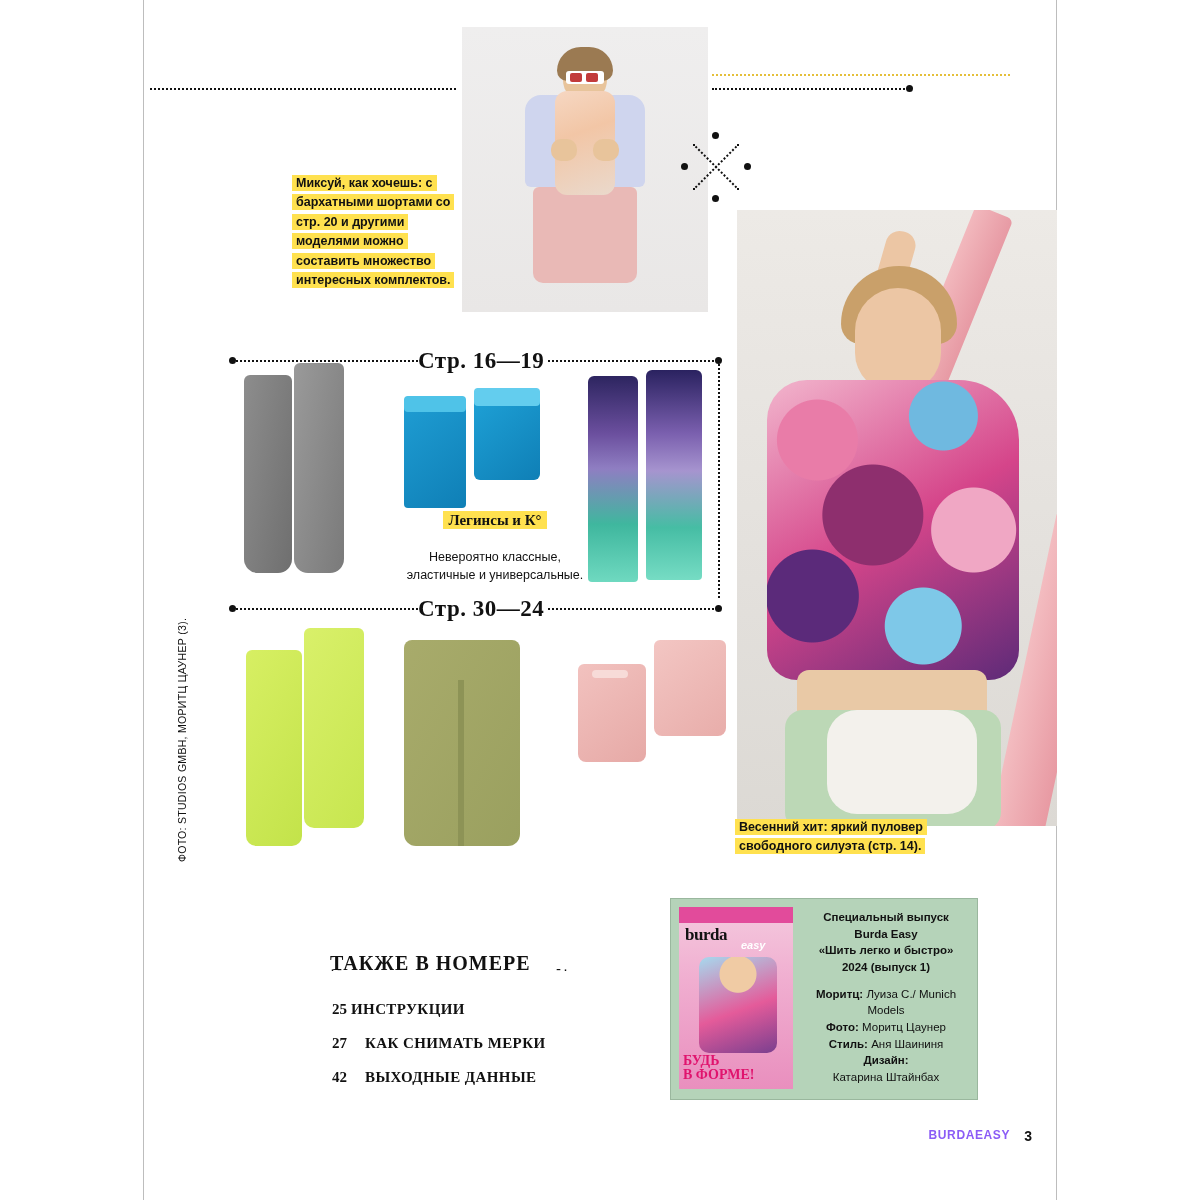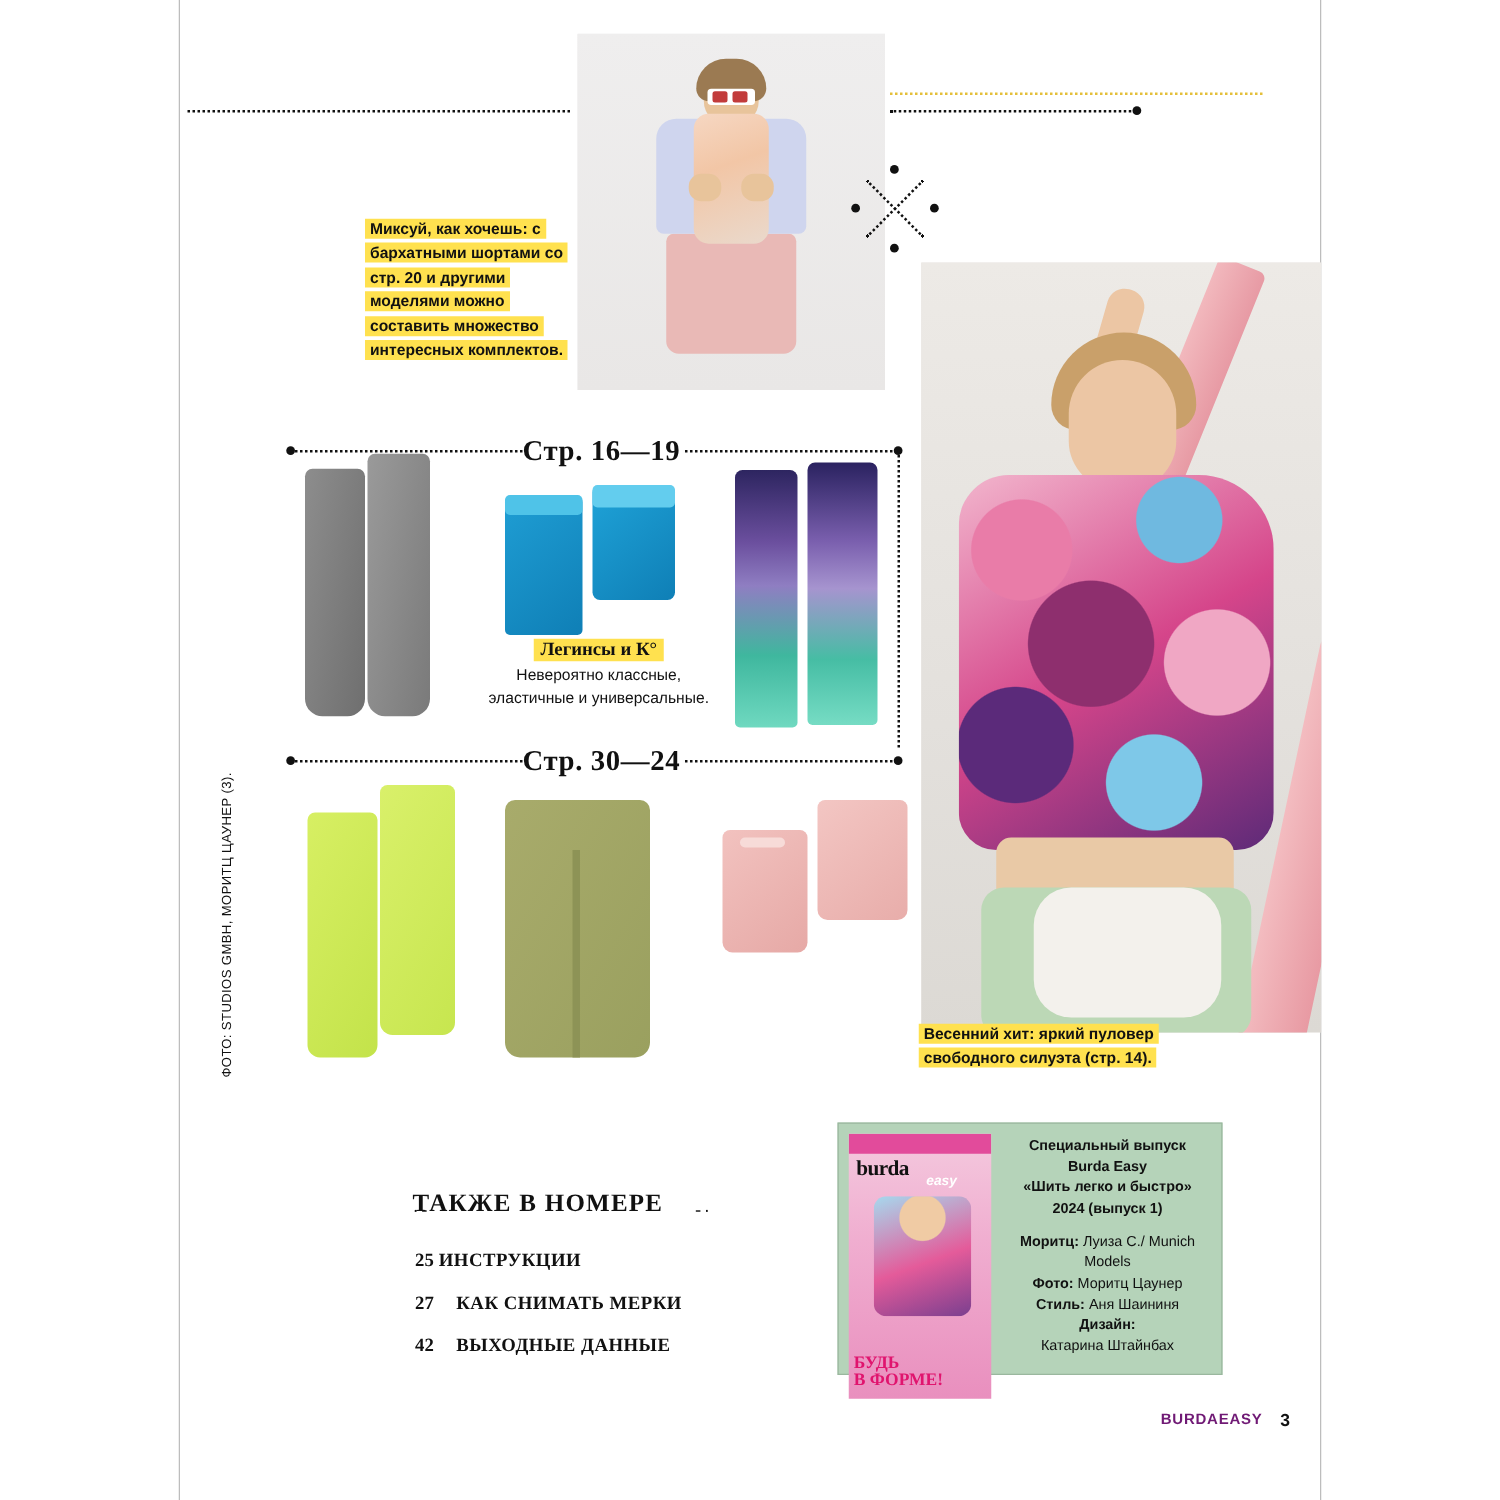--- a/index.html
+++ b/index.html
@@ -96,21 +96,21 @@
 
   .callout-right{position:absolute;left:735px;top:818px;width:210px;}
   .callout-right .hl{text-align:left;}
 
   
   .card{
     position:absolute;left:670px;top:898px;width:306px;height:200px;
     background:#b5d3b9;border:1px solid #9ab79e;
   }
   .cover{
-    position:absolute;left:8px;top:8px;width:114px;height:212px;
+    position:absolute;left:8px;top:8px;width:114px;height:182px;
     background:linear-gradient(180deg,#f4c9de 0%,#f0aed0 40%,#e98fbe 100%);
     overflow:hidden;
   }
   .cover-top{position:absolute;left:0;top:0;width:100%;height:16px;background:#e24b9b;}
   .cover-logo{position:absolute;left:6px;top:18px;font-family:"Liberation Serif",serif;font-weight:bold;font-size:17px;color:#111;letter-spacing:-0.5px;}
   .cover-easy{position:absolute;left:62px;top:32px;font-size:11px;font-style:italic;color:#fff;font-weight:bold;}
   .cover-model{position:absolute;left:20px;top:50px;width:78px;height:96px;
      background:radial-gradient(circle at 50% 18%,#f0cba4 0 18px,transparent 19px),
                 linear-gradient(160deg,#a6d9ee,#e45b9a 55%,#7a3f8f);
      border-radius:10px;}
@@ -128,21 +128,21 @@
   .toc-lab{font-size:15px;letter-spacing:0.4px;}
 
   
   .vcredit{
     position:absolute;left:176px;top:862px;width:230px;
     font-size:10.5px;color:#111;letter-spacing:0.3px;
     transform:rotate(-90deg);transform-origin:left top;
     white-space:nowrap;
   }
   
-  .foot-brand{position:absolute;right:190px;bottom:58px;font-size:12px;font-weight:bold;letter-spacing:0.6px;color:#701a75;}
+  .foot-brand{position:absolute;right:190px;bottom:58px;font-size:12px;font-weight:bold;letter-spacing:0.6px;color:#8b5cf6;}
   .foot-page{position:absolute;right:168px;bottom:56px;font-size:14px;font-weight:bold;color:#111;}
 </style>
 </head>
 <body>
 
 <div class="page">
 
   <div class="rule left"></div>
   <div class="rule right"></div>
 
@@ -200,23 +200,23 @@
     <div style="position:absolute;left:70px;top:0;width:66px;height:18px;background:#63cdee;border-radius:4px;"></div>
   </div>
 
   <div class="fig" style="left:588px;top:370px;width:116px;height:212px;">
     <div style="position:absolute;left:0;top:6px;width:50px;height:206px;border-radius:6px 6px 4px 4px;
       background:linear-gradient(180deg,#2d2560 0%,#6b4f9e 28%,#8f7ec2 45%,#3fb79e 72%,#6fd9c0 100%);"></div>
     <div style="position:absolute;left:58px;top:0;width:56px;height:210px;border-radius:6px 6px 4px 4px;
       background:linear-gradient(180deg,#2a2260 0%,#7a5fae 30%,#a694cf 48%,#46bda4 75%,#76dcc4 100%);"></div>
   </div>
 
-  <div style="position:absolute;left:384px;top:512px;width:190px;">
+  <div style="position:absolute;left:400px;top:512px;width:190px;">
     <div class="lbl-title" style="text-align:center;"><span>Легинсы и К°</span></div>
-    <div class="lbl-sub" style="text-align:center;margin-top:2px;">Невероятно классные, эластичные и универсальные.</div>
+    <div class="lbl-sub" style="text-align:center;margin-top:19px;">Невероятно классные, эластичные и универсальные.</div>
   </div>
 
   <div class="dots-h" style="left:232px;top:608px;width:186px;"></div>
   <div class="dots-h" style="left:548px;top:608px;width:170px;"></div>
   <div class="dot-sq" style="left:229px;top:605px;"></div>
   <div class="dot-sq" style="left:715px;top:605px;"></div>
   <div class="sec-head" style="left:418px;top:596px;">Стр. 30—24</div>
 
   <div class="fig" style="left:246px;top:628px;width:118px;height:218px;">
     <div style="position:absolute;left:0;top:22px;width:56px;height:196px;background:linear-gradient(120deg,#d7ef63,#c3e34a);border-radius:6px 6px 10px 10px;"></div>

